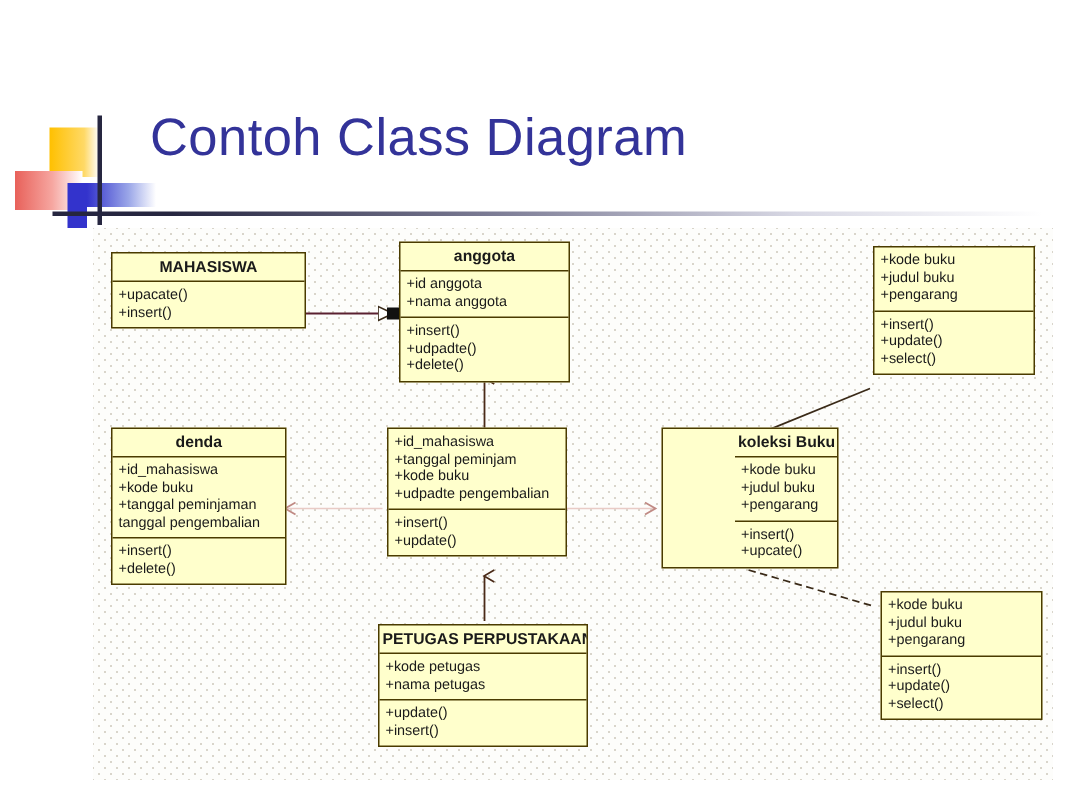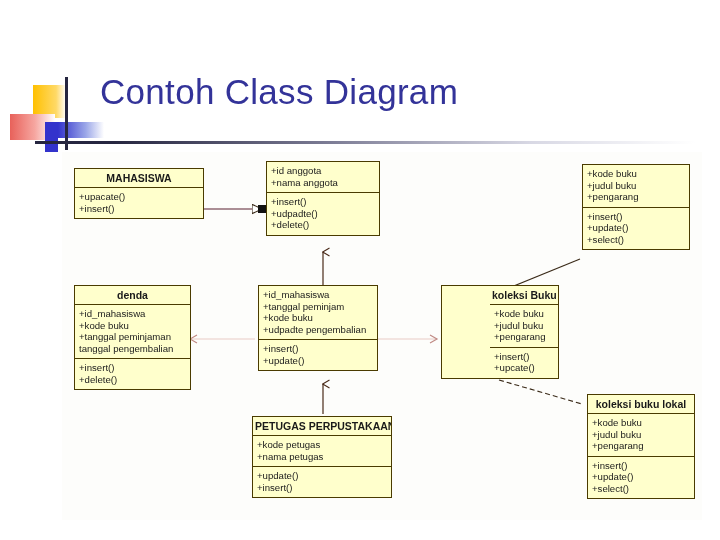--- a/index.html
+++ b/index.html
@@ -186,20 +186,21 @@
 
     <div class="uml-class" style="left:12px; top:16px; width:130px;">
       <div class="uml-name">MAHASISWA</div>
       <div class="uml-ops">
         <div class="uml-line">+upacate()</div>
         <div class="uml-line">+insert()</div>
       </div>
     </div>
 
     <div class="uml-class" style="left:204px; top:9px; width:114px;">
+      <div class="uml-name">anggota</div>
       <div class="uml-attrs">
         <div class="uml-line">+id anggota</div>
         <div class="uml-line">+nama anggota</div>
       </div>
       <div class="uml-ops">
         <div class="uml-line">+insert()</div>
         <div class="uml-line">+udpadte()</div>
         <div class="uml-line">+delete()</div>
       </div>
     </div>
@@ -251,21 +252,20 @@
         <div class="uml-line">+judul buku</div>
         <div class="uml-line">+pengarang</div>
       </div>
       <div class="uml-ops">
         <div class="uml-line">+insert()</div>
         <div class="uml-line">+upcate()</div>
       </div>
     </div>
 
     <div class="uml-class" style="left:525px; top:242px; width:108px;">
-      <div class="uml-name">koleksi buku lokal</div>
       <div class="uml-attrs">
         <div class="uml-line">+kode buku</div>
         <div class="uml-line">+judul buku</div>
         <div class="uml-line">+pengarang</div>
       </div>
       <div class="uml-ops">
         <div class="uml-line">+insert()</div>
         <div class="uml-line">+update()</div>
         <div class="uml-line">+select()</div>
       </div>

